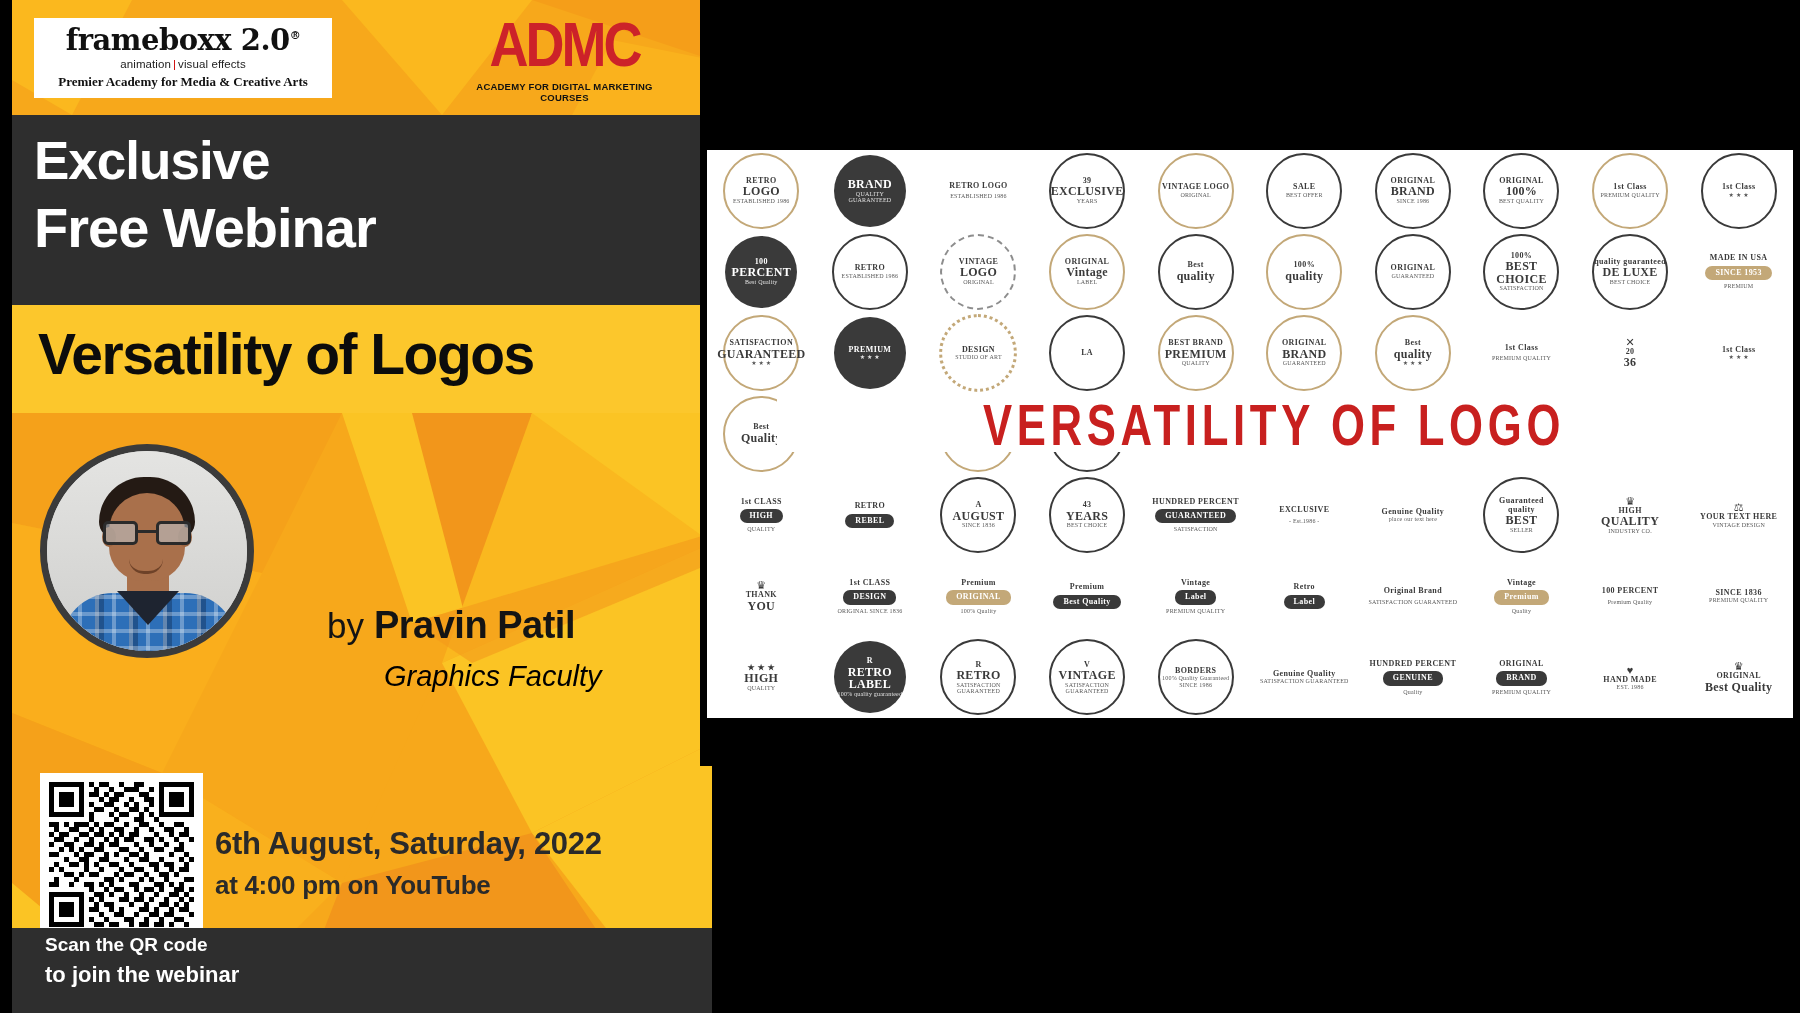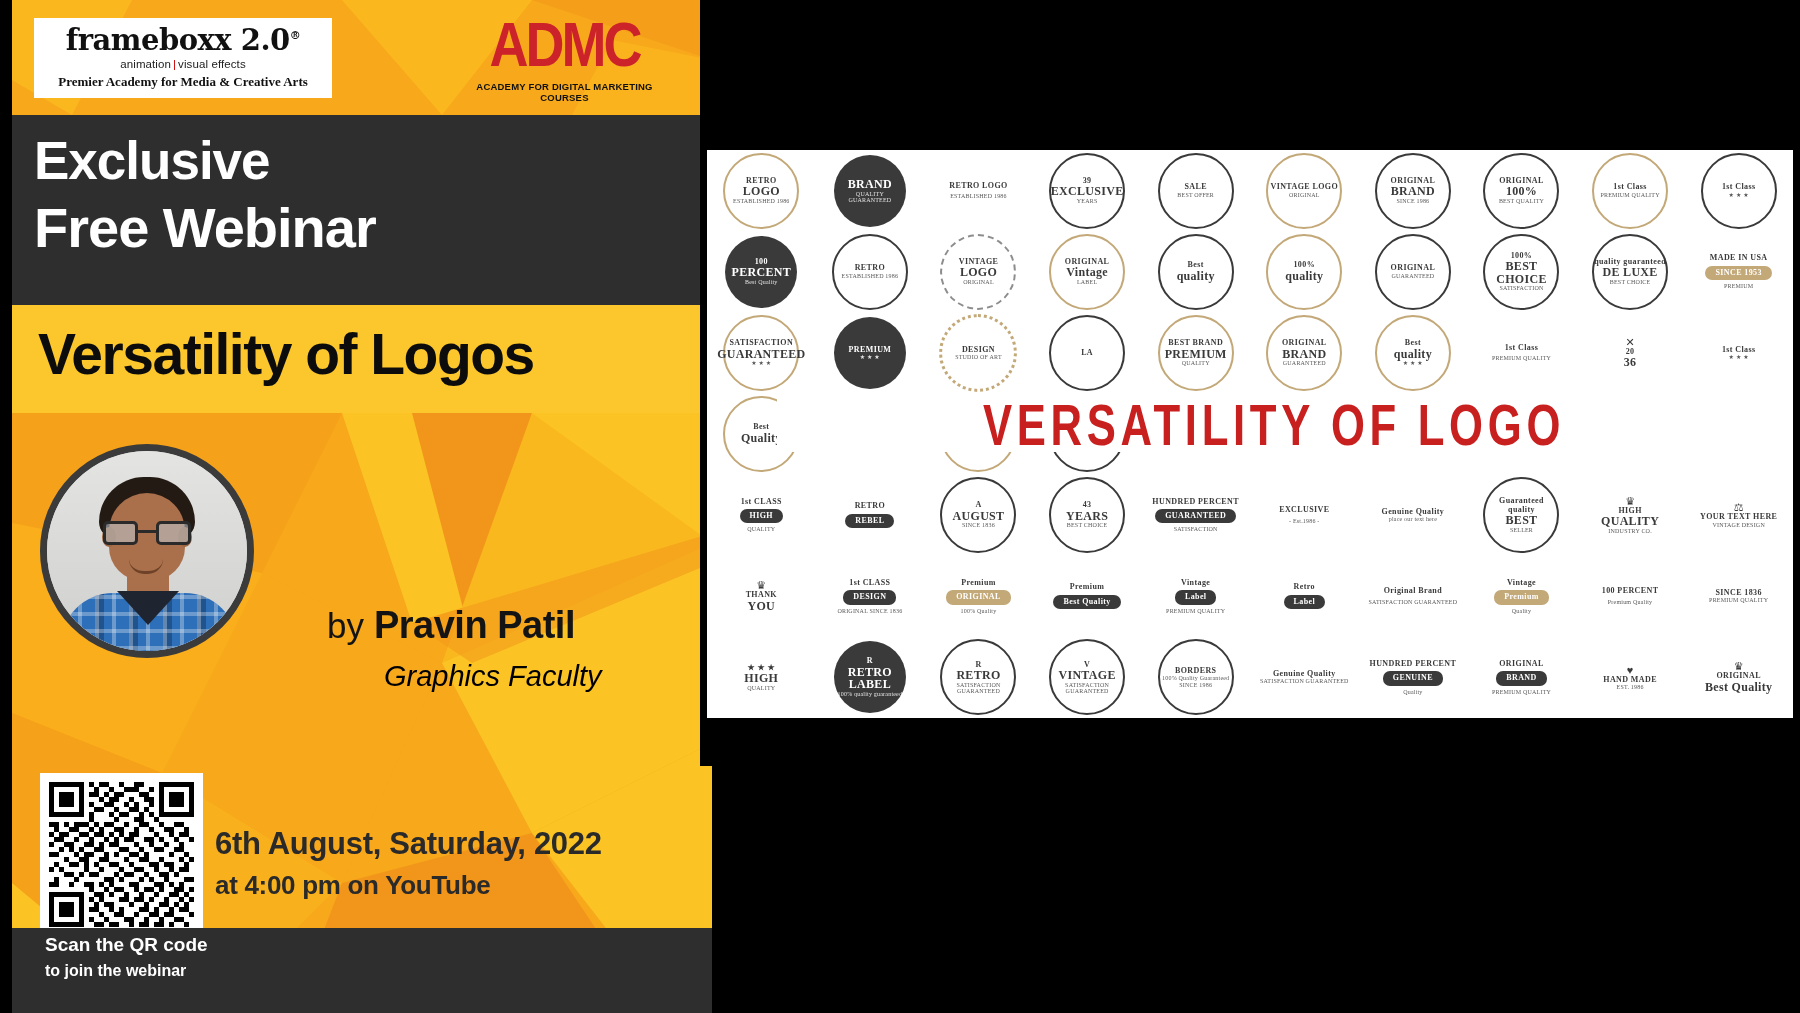--- a/index.html
+++ b/index.html
@@ -74,21 +74,21 @@
   .qr-wrap{position:absolute;left:28px;top:773px;width:163px;height:163px;background:#fff;padding:9px;box-sizing:border-box;}
   .qr{width:100%;height:100%;display:block;}
 
   
   .date1{position:absolute;left:203px;top:826px;font-size:31px;font-weight:bold;color:#2A2A2A;letter-spacing:-.3px;}
   .date2{position:absolute;left:203px;top:870px;font-size:26px;font-weight:bold;color:#2A2A2A;letter-spacing:-.3px;}
 
   
   .footer{position:absolute;left:0;top:928px;width:700px;height:85px;background:#2E2E2E;}
   .footer .f1{position:absolute;left:33px;top:6px;font-size:19px;font-weight:bold;color:#fff;}
-  .footer .f2{position:absolute;left:33px;top:34px;font-size:16px;font-weight:bold;color:#fff;}
+  .footer .f2{position:absolute;left:33px;top:34px;font-size:22px;font-weight:bold;color:#fff;}
 
   
   .right{position:absolute;left:700px;top:0;width:1100px;height:766px;background:#000;}
   .collage{position:absolute;left:7px;top:150px;width:1086px;height:568px;background:#fff;overflow:hidden;}
   .grid{position:absolute;inset:0;display:grid;grid-template-columns:repeat(10,1fr);
         grid-template-rows:repeat(7,1fr);}
   .cell{display:flex;align-items:center;justify-content:center;position:relative;}
   .badge{font-family:"Liberation Serif",serif;text-align:center;color:#3A3A3A;line-height:1.05;
          display:flex;flex-direction:column;align-items:center;justify-content:center;}
 
@@ -458,29 +458,29 @@
             </div>
           </div>
           <div class="cell">
             <div class="badge b-circ b-outline-d b-gear b-gear-d">
               <div class="t1">39</div>
               <div class="t2">EXCLUSIVE</div>
               <div class="t3">YEARS</div>
             </div>
           </div>
           <div class="cell">
-            <div class="badge b-circ b-outline-d">
-              <div class="t1">SALE</div>
-              <div class="t3">BEST OFFER</div>
-            </div>
-          </div>
-          <div class="cell">
             <div class="badge b-circ b-outline">
               <div class="t1">VINTAGE LOGO</div>
               <div class="t3">ORIGINAL</div>
+            </div>
+          </div>
+          <div class="cell">
+            <div class="badge b-circ b-outline-d">
+              <div class="t1">SALE</div>
+              <div class="t3">BEST OFFER</div>
             </div>
           </div>
           <div class="cell">
             <div class="badge b-circ b-outline-d b-gear b-gear-d">
               <div class="t1">ORIGINAL</div>
               <div class="t2">BRAND</div>
               <div class="t3">SINCE 1986</div>
             </div>
           </div>
           <div class="cell">

